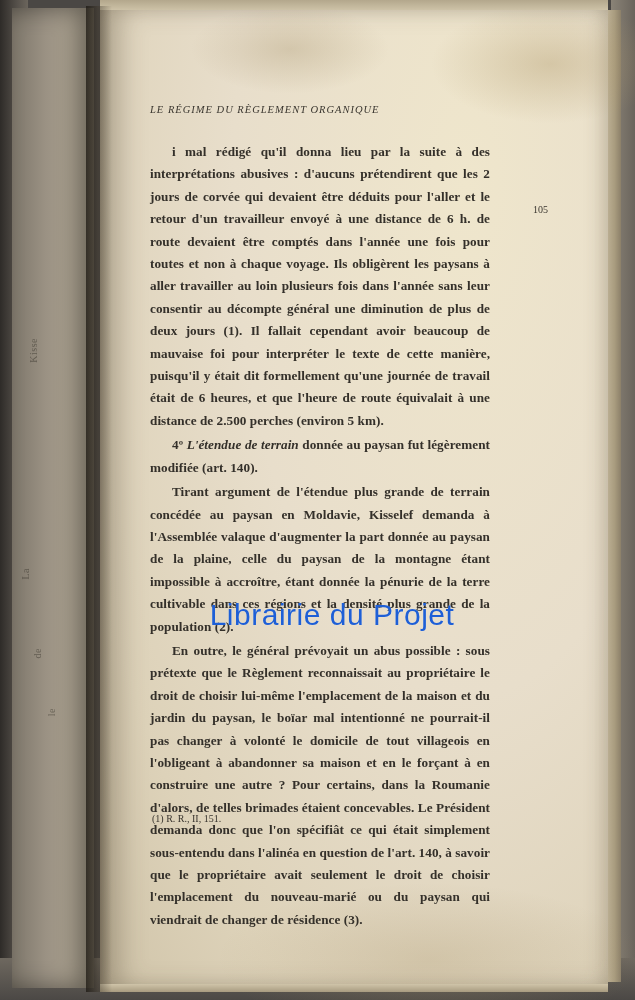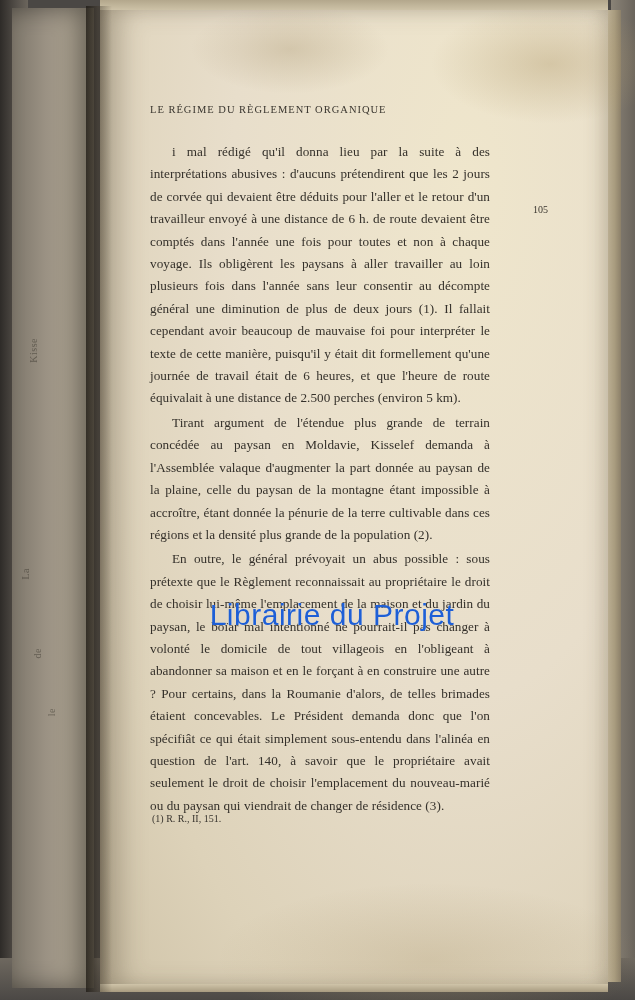--- a/index.html
+++ b/index.html
@@ -90,20 +90,21 @@
     left: 150px;
     top: 104px;
     width: 340px;
     color: #33302b;
   }
   .running-head {
     display: flex;
     align-items: baseline;
     justify-content: space-between;
     margin-bottom: 26px;
+    font-style: italic;
   }
   .rh-title {
     font-size: 10.5px;
     letter-spacing: 1.0px;
     text-transform: uppercase;
     color: #3a362f;
     font-variant: small-caps;
   }
   .rh-page {
     position: absolute;
@@ -113,20 +114,21 @@
     color: #3a362f;
   }
   p.body {
     margin: 0 0 0 0;
     font-size: 13.2px;
     line-height: 22.4px;
     text-align: justify;
     text-indent: 22px;
     color: #34302a;
     letter-spacing: 0.05px;
+    font-weight: bold;
   }
   p.body + p.body { margin-top: 2px; }
   i.it { font-style: italic; }
 
   .footnotes {
     position: absolute;
     left: 152px;
     top: 812px;
     width: 300px;
     font-size: 10px;
@@ -191,20 +193,23 @@
   <div class="gutter"></div>
 
   <div class="text-col">
     <div class="running-head">
       <span class="rh-title">Le régime du règlement organique</span>
     </div>
     <span class="rh-page">105</span>
 
     <p class="body">i mal rédigé qu'il donna lieu par la suite à des interprétations abusives : d'aucuns prétendirent que les 2 jours de corvée qui devaient être déduits pour l'aller et le retour d'un travailleur envoyé à une distance de 6 h. de route devaient être comptés dans l'année une fois pour toutes et non à chaque voyage. Ils obligèrent les paysans à aller travailler au loin plusieurs fois dans l'année sans leur consentir au décompte général une diminution de plus de deux jours (1). Il fallait cependant avoir beaucoup de mauvaise foi pour interpréter le texte de cette manière, puisqu'il y était dit formellement qu'une journée de travail était de 6 heures, et que l'heure de route équivalait à une distance de 2.500 perches (environ 5 km).</p>
 
+    <p class="body">
+      <span>4º <i class="it">L'étendue de terrain</i> donnée au paysan fut légèrement modifiée (art. 140).</span>
+    </p>
 
     <p class="body">Tirant argument de l'étendue plus grande de terrain concédée au paysan en Moldavie, Kisselef demanda à l'Assemblée valaque d'augmenter la part donnée au paysan de la plaine, celle du paysan de la montagne étant impossible à accroître, étant donnée la pénurie de la terre cultivable dans ces régions et la densité plus grande de la population (2).</p>
 
     <p class="body">En outre, le général prévoyait un abus possible : sous prétexte que le Règlement reconnaissait au propriétaire le droit de choisir lui-même l'emplacement de la maison et du jardin du paysan, le boïar mal intentionné ne pourrait-il pas changer à volonté le domicile de tout villageois en l'obligeant à abandonner sa maison et en le forçant à en construire une autre ? Pour certains, dans la Roumanie d'alors, de telles brimades étaient concevables. Le Président demanda donc que l'on spécifiât ce qui était simplement sous-entendu dans l'alinéa en question de l'art. 140, à savoir que le propriétaire avait seulement le droit de choisir l'emplacement du nouveau-marié ou du paysan qui viendrait de changer de résidence (3).</p>
   </div>
 
   <div class="footnotes">
     <div>(1) R. R., II, 151.</div>
   </div>
 

